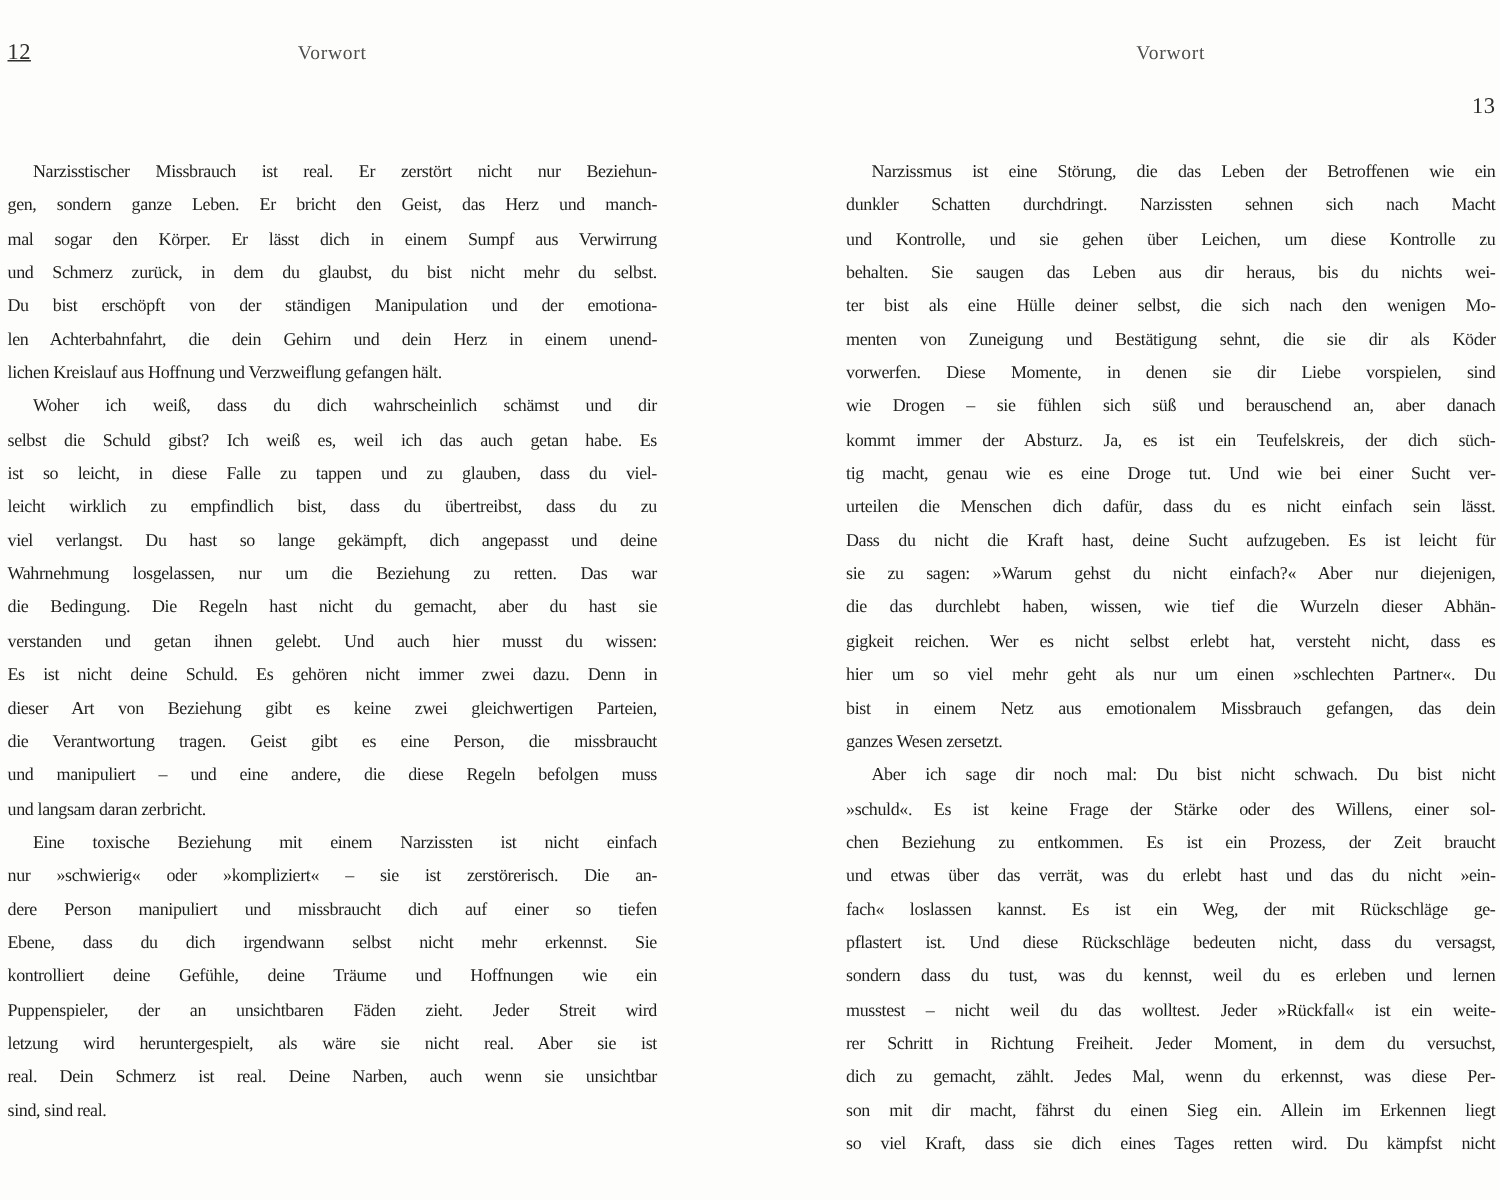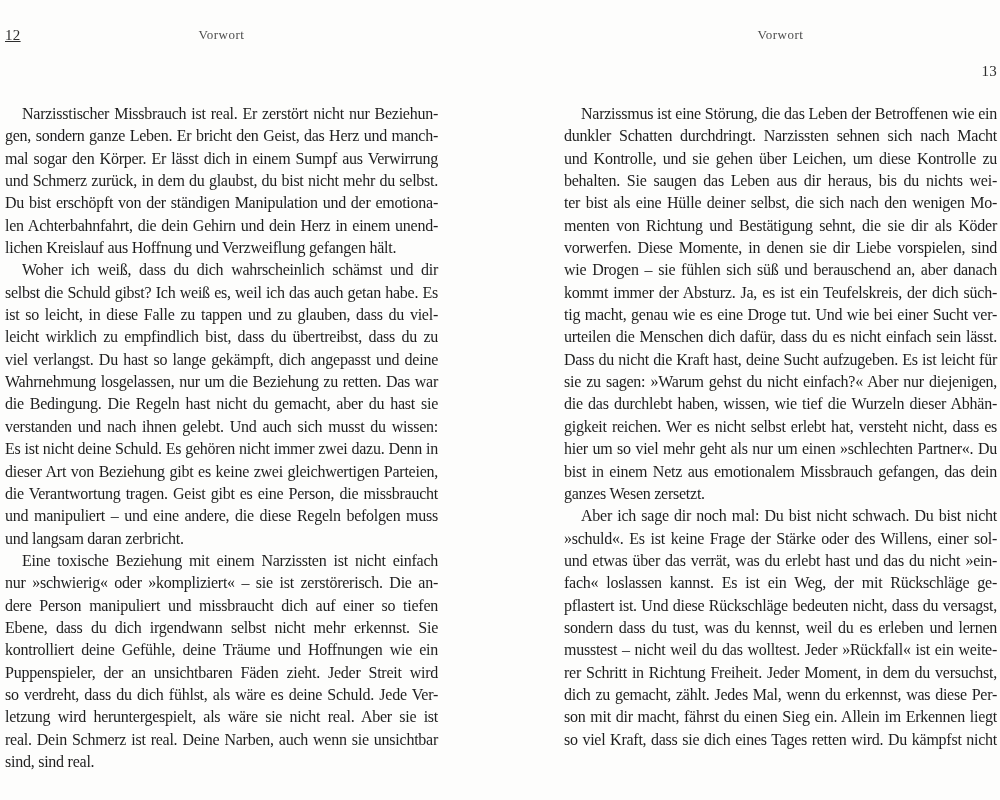--- a/index.html
+++ b/index.html
@@ -49,21 +49,21 @@
 
   .bodytext {
     position: absolute;
     top: 103px;
     left: 0;
     right: 0;
   }
   .line {
     height: 22.35px;
     line-height: 22.35px;
-    font-size: 16px;
+    font-size: 12px;
     letter-spacing: -0.25px;
     color: #1e1e1e;
     text-align: justify;
     text-align-last: justify;
   }
   .line.end    { text-align-last: left; }
   .line.indent { padding-left: 17px; }
 </style>
 </head>
 <body>
@@ -83,65 +83,65 @@
         <div class="line">Du bist erschöpft von der ständigen Manipulation und der emotiona-</div>
         <div class="line">len Achterbahnfahrt, die dein Gehirn und dein Herz in einem unend-</div>
         <div class="line end">lichen Kreislauf aus Hoffnung und Verzweiflung gefangen hält.</div>
         <div class="line indent">Woher ich weiß, dass du dich wahrscheinlich schämst und dir</div>
         <div class="line">selbst die Schuld gibst? Ich weiß es, weil ich das auch getan habe. Es</div>
         <div class="line">ist so leicht, in diese Falle zu tappen und zu glauben, dass du viel-</div>
         <div class="line">leicht wirklich zu empfindlich bist, dass du übertreibst, dass du zu</div>
         <div class="line">viel verlangst. Du hast so lange gekämpft, dich angepasst und deine</div>
         <div class="line">Wahrnehmung losgelassen, nur um die Beziehung zu retten. Das war</div>
         <div class="line">die Bedingung. Die Regeln hast nicht du gemacht, aber du hast sie</div>
-        <div class="line">verstanden und nach ihnen gelebt. Und auch sich musst du wissen:</div>
+        <div class="line">verstanden und getan ihnen gelebt. Und auch hier musst du wissen:</div>
         <div class="line">Es ist nicht deine Schuld. Es gehören nicht immer zwei dazu. Denn in</div>
         <div class="line">dieser Art von Beziehung gibt es keine zwei gleichwertigen Parteien,</div>
         <div class="line">die Verantwortung tragen. Geist gibt es eine Person, die missbraucht</div>
         <div class="line">und manipuliert – und eine andere, die diese Regeln befolgen muss</div>
         <div class="line end">und langsam daran zerbricht.</div>
         <div class="line indent">Eine toxische Beziehung mit einem Narzissten ist nicht einfach</div>
         <div class="line">nur »schwierig« oder »kompliziert« – sie ist zerstörerisch. Die an-</div>
         <div class="line">dere Person manipuliert und missbraucht dich auf einer so tiefen</div>
         <div class="line">Ebene, dass du dich irgendwann selbst nicht mehr erkennst. Sie</div>
         <div class="line">kontrolliert deine Gefühle, deine Träume und Hoffnungen wie ein</div>
         <div class="line">Puppenspieler, der an unsichtbaren Fäden zieht. Jeder Streit wird</div>
-        <div class="line">so verdreht, dass du dich fühlst, als wäre es deine Schuld. Jede Ver-</div>
         <div class="line">letzung wird heruntergespielt, als wäre sie nicht real. Aber sie ist</div>
         <div class="line">real. Dein Schmerz ist real. Deine Narben, auch wenn sie unsichtbar</div>
         <div class="line end">sind, sind real.</div>
       </div>
   </div>
 
   <div class="page page-right">
     <div class="pagehead">
       <span class="pagenum">13</span>
       <div class="runhead">Vorwort</div>
     </div>
     <div class="bodytext" id="body-right">
         <div class="line indent">Narzissmus ist eine Störung, die das Leben der Betroffenen wie ein</div>
         <div class="line">dunkler Schatten durchdringt. Narzissten sehnen sich nach Macht</div>
         <div class="line">und Kontrolle, und sie gehen über Leichen, um diese Kontrolle zu</div>
         <div class="line">behalten. Sie saugen das Leben aus dir heraus, bis du nichts wei-</div>
         <div class="line">ter bist als eine Hülle deiner selbst, die sich nach den wenigen Mo-</div>
-        <div class="line">menten von Richtung und Bestätigung sehnt, die sie dir als Köder</div>
+        <div class="line">menten von Zuneigung und Bestätigung sehnt, die sie dir als Köder</div>
         <div class="line">vorwerfen. Diese Momente, in denen sie dir Liebe vorspielen, sind</div>
         <div class="line">wie Drogen – sie fühlen sich süß und berauschend an, aber danach</div>
         <div class="line">kommt immer der Absturz. Ja, es ist ein Teufelskreis, der dich süch-</div>
         <div class="line">tig macht, genau wie es eine Droge tut. Und wie bei einer Sucht ver-</div>
         <div class="line">urteilen die Menschen dich dafür, dass du es nicht einfach sein lässt.</div>
         <div class="line">Dass du nicht die Kraft hast, deine Sucht aufzugeben. Es ist leicht für</div>
         <div class="line">sie zu sagen: »Warum gehst du nicht einfach?« Aber nur diejenigen,</div>
         <div class="line">die das durchlebt haben, wissen, wie tief die Wurzeln dieser Abhän-</div>
         <div class="line">gigkeit reichen. Wer es nicht selbst erlebt hat, versteht nicht, dass es</div>
         <div class="line">hier um so viel mehr geht als nur um einen »schlechten Partner«. Du</div>
         <div class="line">bist in einem Netz aus emotionalem Missbrauch gefangen, das dein</div>
         <div class="line end">ganzes Wesen zersetzt.</div>
         <div class="line indent">Aber ich sage dir noch mal: Du bist nicht schwach. Du bist nicht</div>
         <div class="line">»schuld«. Es ist keine Frage der Stärke oder des Willens, einer sol-</div>
+        <div class="line">chen Beziehung zu entkommen. Es ist ein Prozess, der Zeit braucht</div>
         <div class="line">und etwas über das verrät, was du erlebt hast und das du nicht »ein-</div>
         <div class="line">fach« loslassen kannst. Es ist ein Weg, der mit Rückschläge ge-</div>
         <div class="line">pflastert ist. Und diese Rückschläge bedeuten nicht, dass du versagst,</div>
         <div class="line">sondern dass du tust, was du kennst, weil du es erleben und lernen</div>
         <div class="line">musstest – nicht weil du das wolltest. Jeder »Rückfall« ist ein weite-</div>
         <div class="line">rer Schritt in Richtung Freiheit. Jeder Moment, in dem du versuchst,</div>
         <div class="line">dich zu gemacht, zählt. Jedes Mal, wenn du erkennst, was diese Per-</div>
         <div class="line">son mit dir macht, fährst du einen Sieg ein. Allein im Erkennen liegt</div>
         <div class="line">so viel Kraft, dass sie dich eines Tages retten wird. Du kämpfst nicht</div>
       </div>

